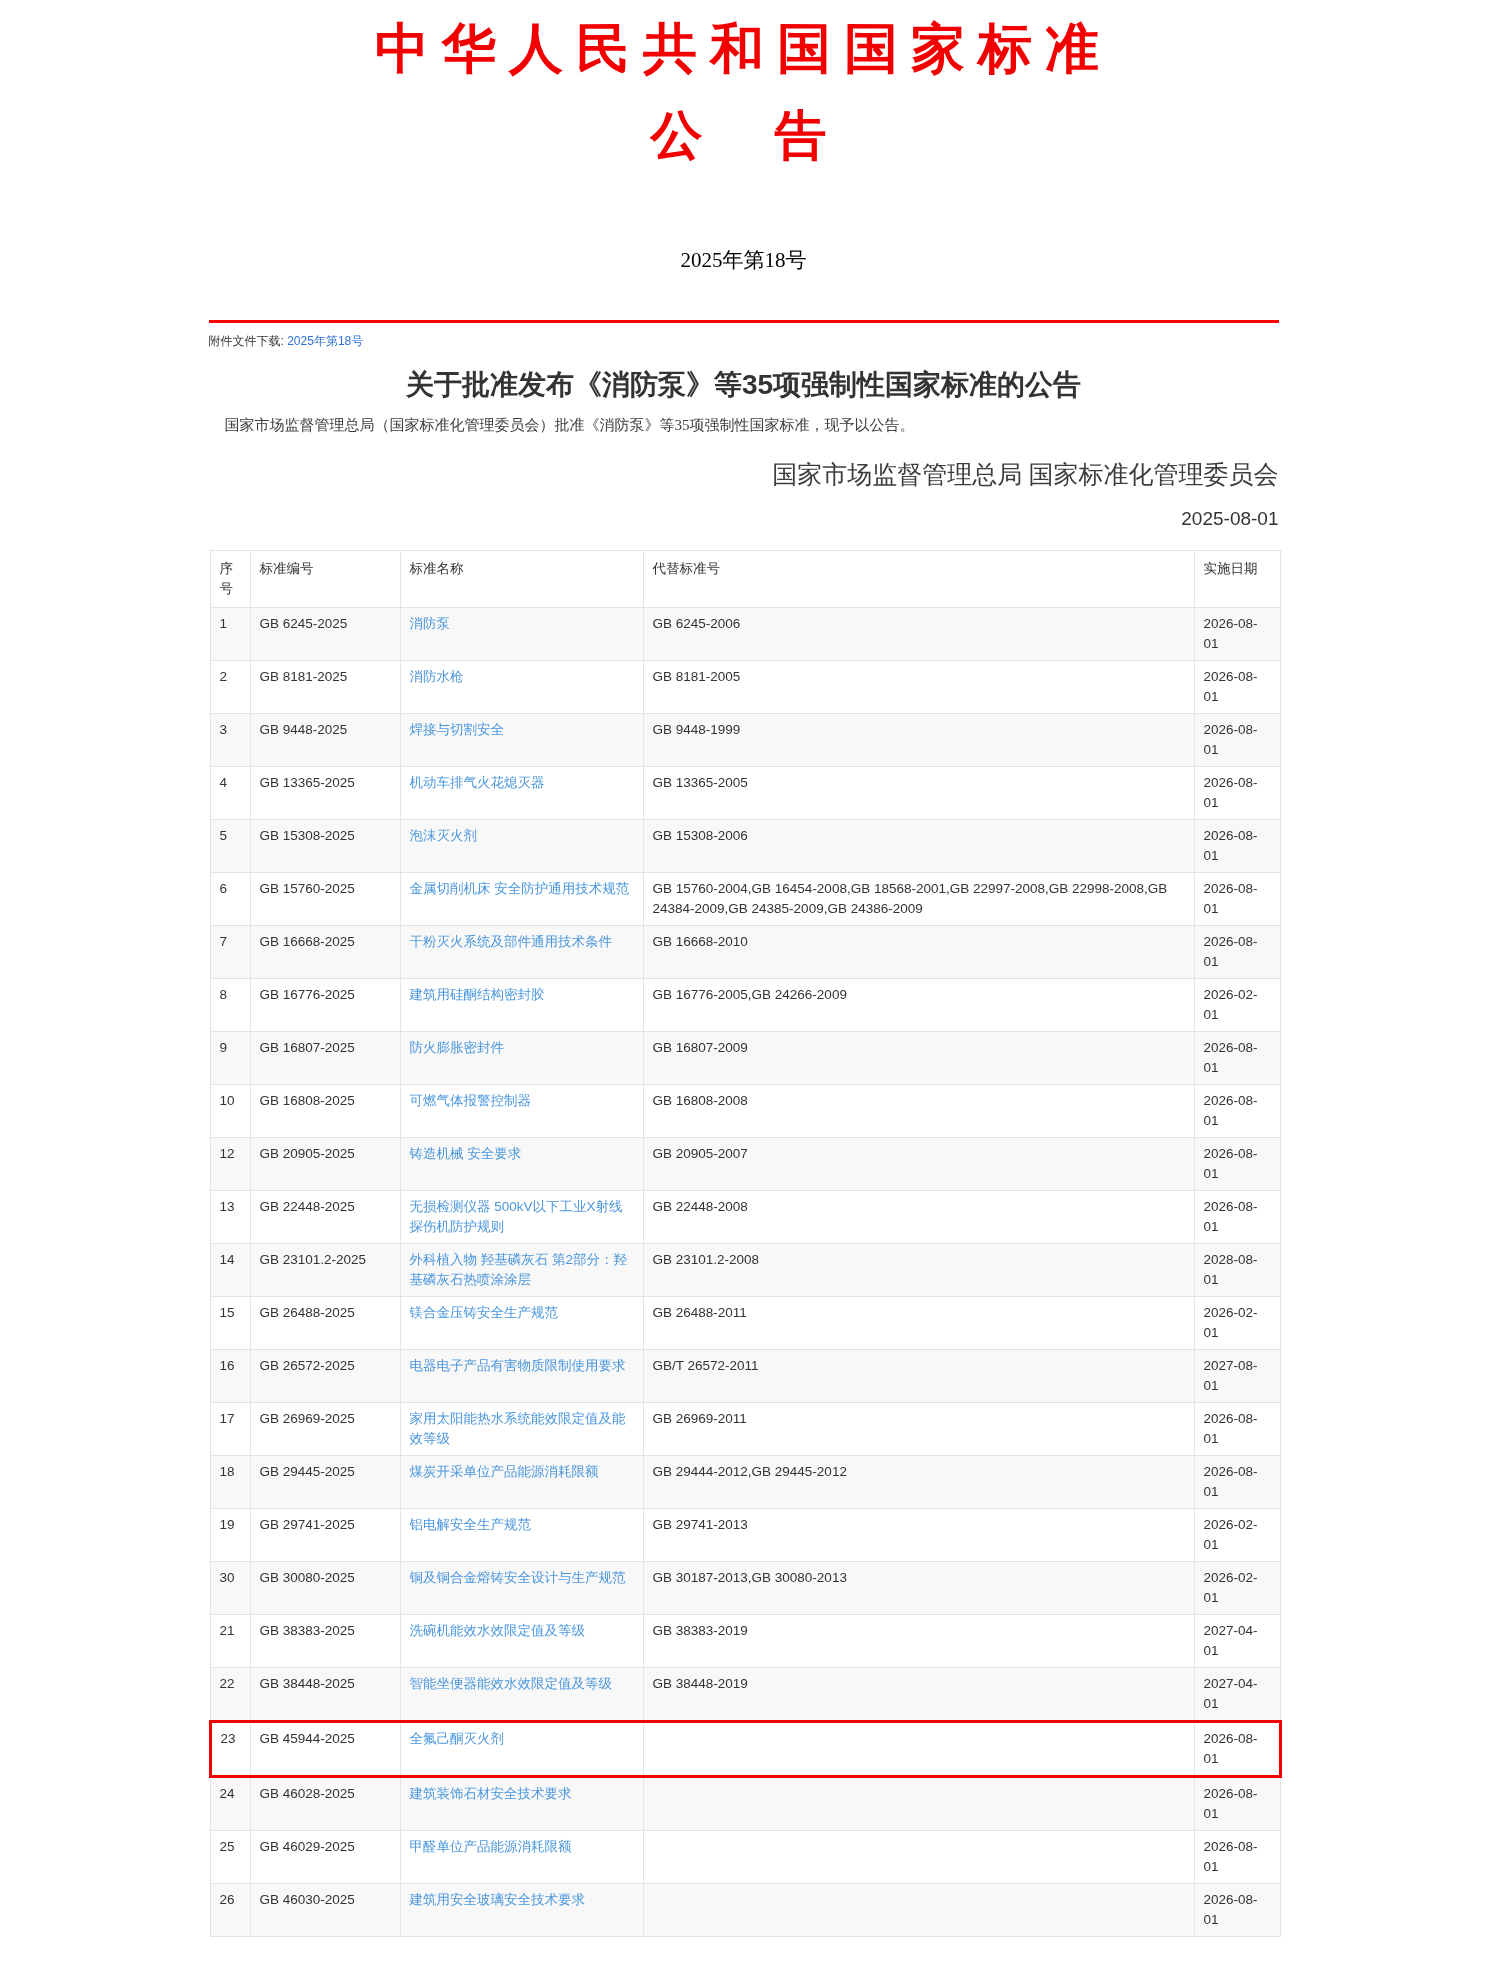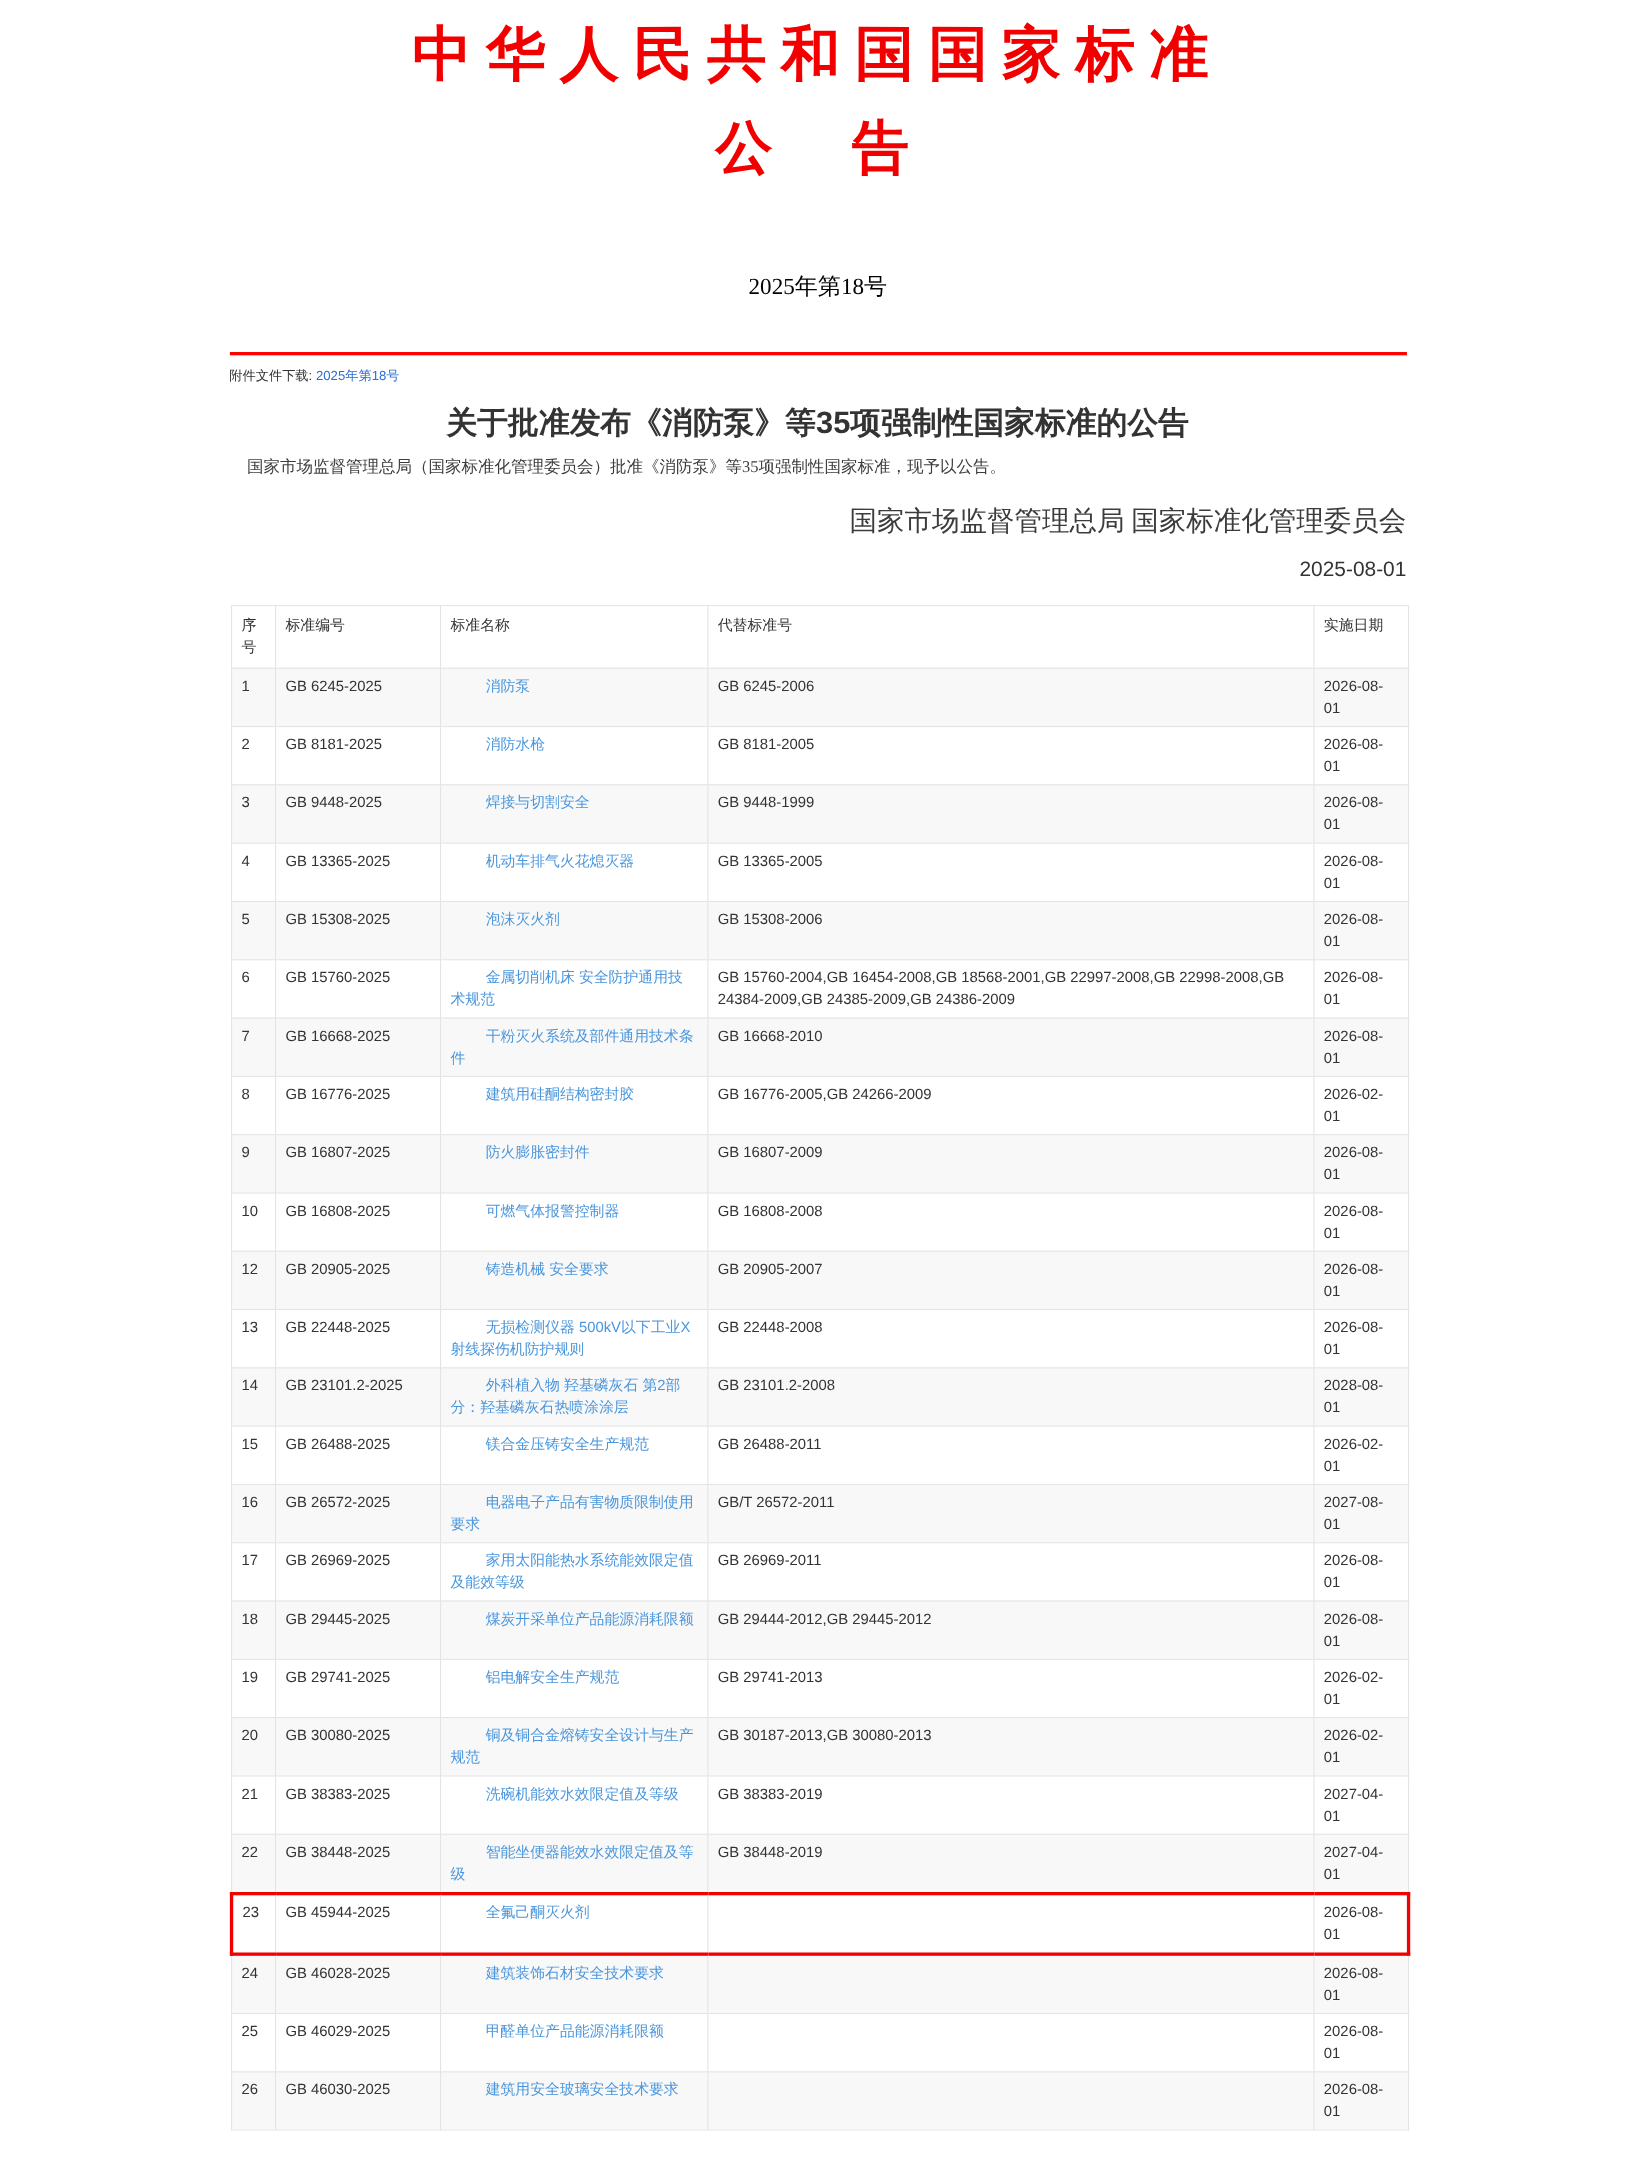--- a/index.html
+++ b/index.html
@@ -28,21 +28,21 @@
     font-size:15px;color:#3c3c3c;line-height:30px;text-indent:16px;}
   .signature{margin-top:20px;text-align:right;font-family:"Liberation Serif",serif;
     font-size:25px;color:#3c3c3c;line-height:30px;}
   .pub-date{margin-top:18px;text-align:right;font-size:19px;color:var(--text_dark);}
   table.std-table{margin-top:20px;width:1070px;border-collapse:collapse;table-layout:fixed;}
   .std-table th,.std-table td{border:1px solid var(--border_gray);padding:6px 9px;
     font-size:13.5px;line-height:20px;font-weight:400;text-align:left;
     vertical-align:top;color:var(--text_dark);word-wrap:break-word;}
   .std-table thead th{padding:8px 9px;background:#ffffff;}
   .std-table tbody tr:nth-child(odd){background:var(--stripe_gray);}
-  .std-table a.tlink{color:var(--table_link_blue);text-decoration:none;margin-left:32px;}
+  .std-table a.tlink{color:var(--table_link_blue);text-decoration:none;}
   .col-seq{width:40px;} .col-code{width:150px;} .col-name{width:243px;}
   .col-repl{width:551px;} .col-date{width:86px;}
   tr.highlight td{border-top:3px solid var(--highlight_red);border-bottom:3px solid var(--highlight_red);}
   tr.highlight td:first-child{border-left:3px solid var(--highlight_red);}
   tr.highlight td:last-child{border-right:3px solid var(--highlight_red);}
 </style>
 </head>
 <body>
 
 <div class="content">
@@ -222,21 +222,21 @@
 
   <tr>
     <td>19</td>
     <td>GB 29741-2025</td>
     <td><a href="#" class="tlink">铝电解安全生产规范</a></td>
     <td>GB 29741-2013</td>
     <td>2026-02-01</td>
   </tr>
 
   <tr>
-    <td>20</td>
+    <td>30</td>
     <td>GB 30080-2025</td>
     <td><a href="#" class="tlink">铜及铜合金熔铸安全设计与生产规范</a></td>
     <td>GB 30187-2013,GB 30080-2013</td>
     <td>2026-02-01</td>
   </tr>
 
   <tr>
     <td>21</td>
     <td>GB 38383-2025</td>
     <td><a href="#" class="tlink">洗碗机能效水效限定值及等级</a></td>

